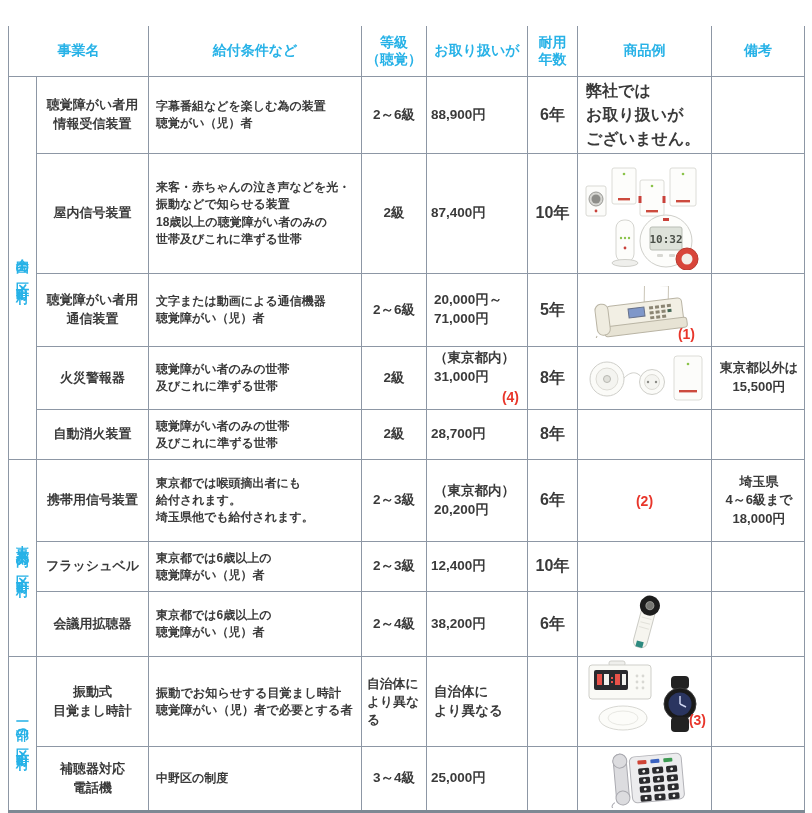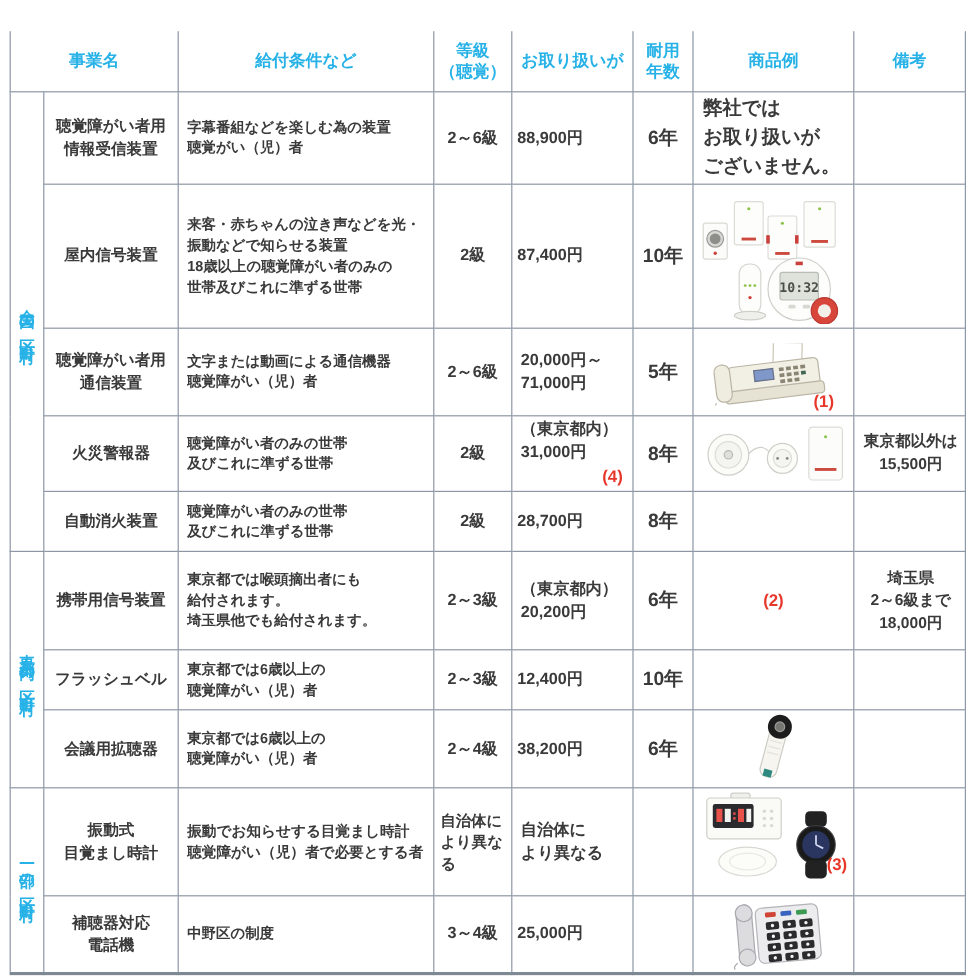--- a/index.html
+++ b/index.html
@@ -218,21 +218,21 @@
 給付されます。
 埼玉県他でも給付されます。</td>
         <td class="grade cell">2～3級</td>
         <td class="limit cell ta-l">（東京都内）
 20,200円</td>
         <td class="years cell">6年</td>
         <td class="product">
           <span class="note">(2)</span>
         </td>
         <td class="remarks cell">埼玉県
-2～6級まで
+4～6級まで
 18,000円</td>
       </tr>
 
       <tr style="height:50px">
         <td class="namec cell">フラッシュベル</td>
         <td class="cond cell">東京都では6歳以上の
 聴覚障がい（児）者</td>
         <td class="grade cell">2～3級</td>
         <td class="limit cell">12,400円</td>
         <td class="years cell">10年</td>

